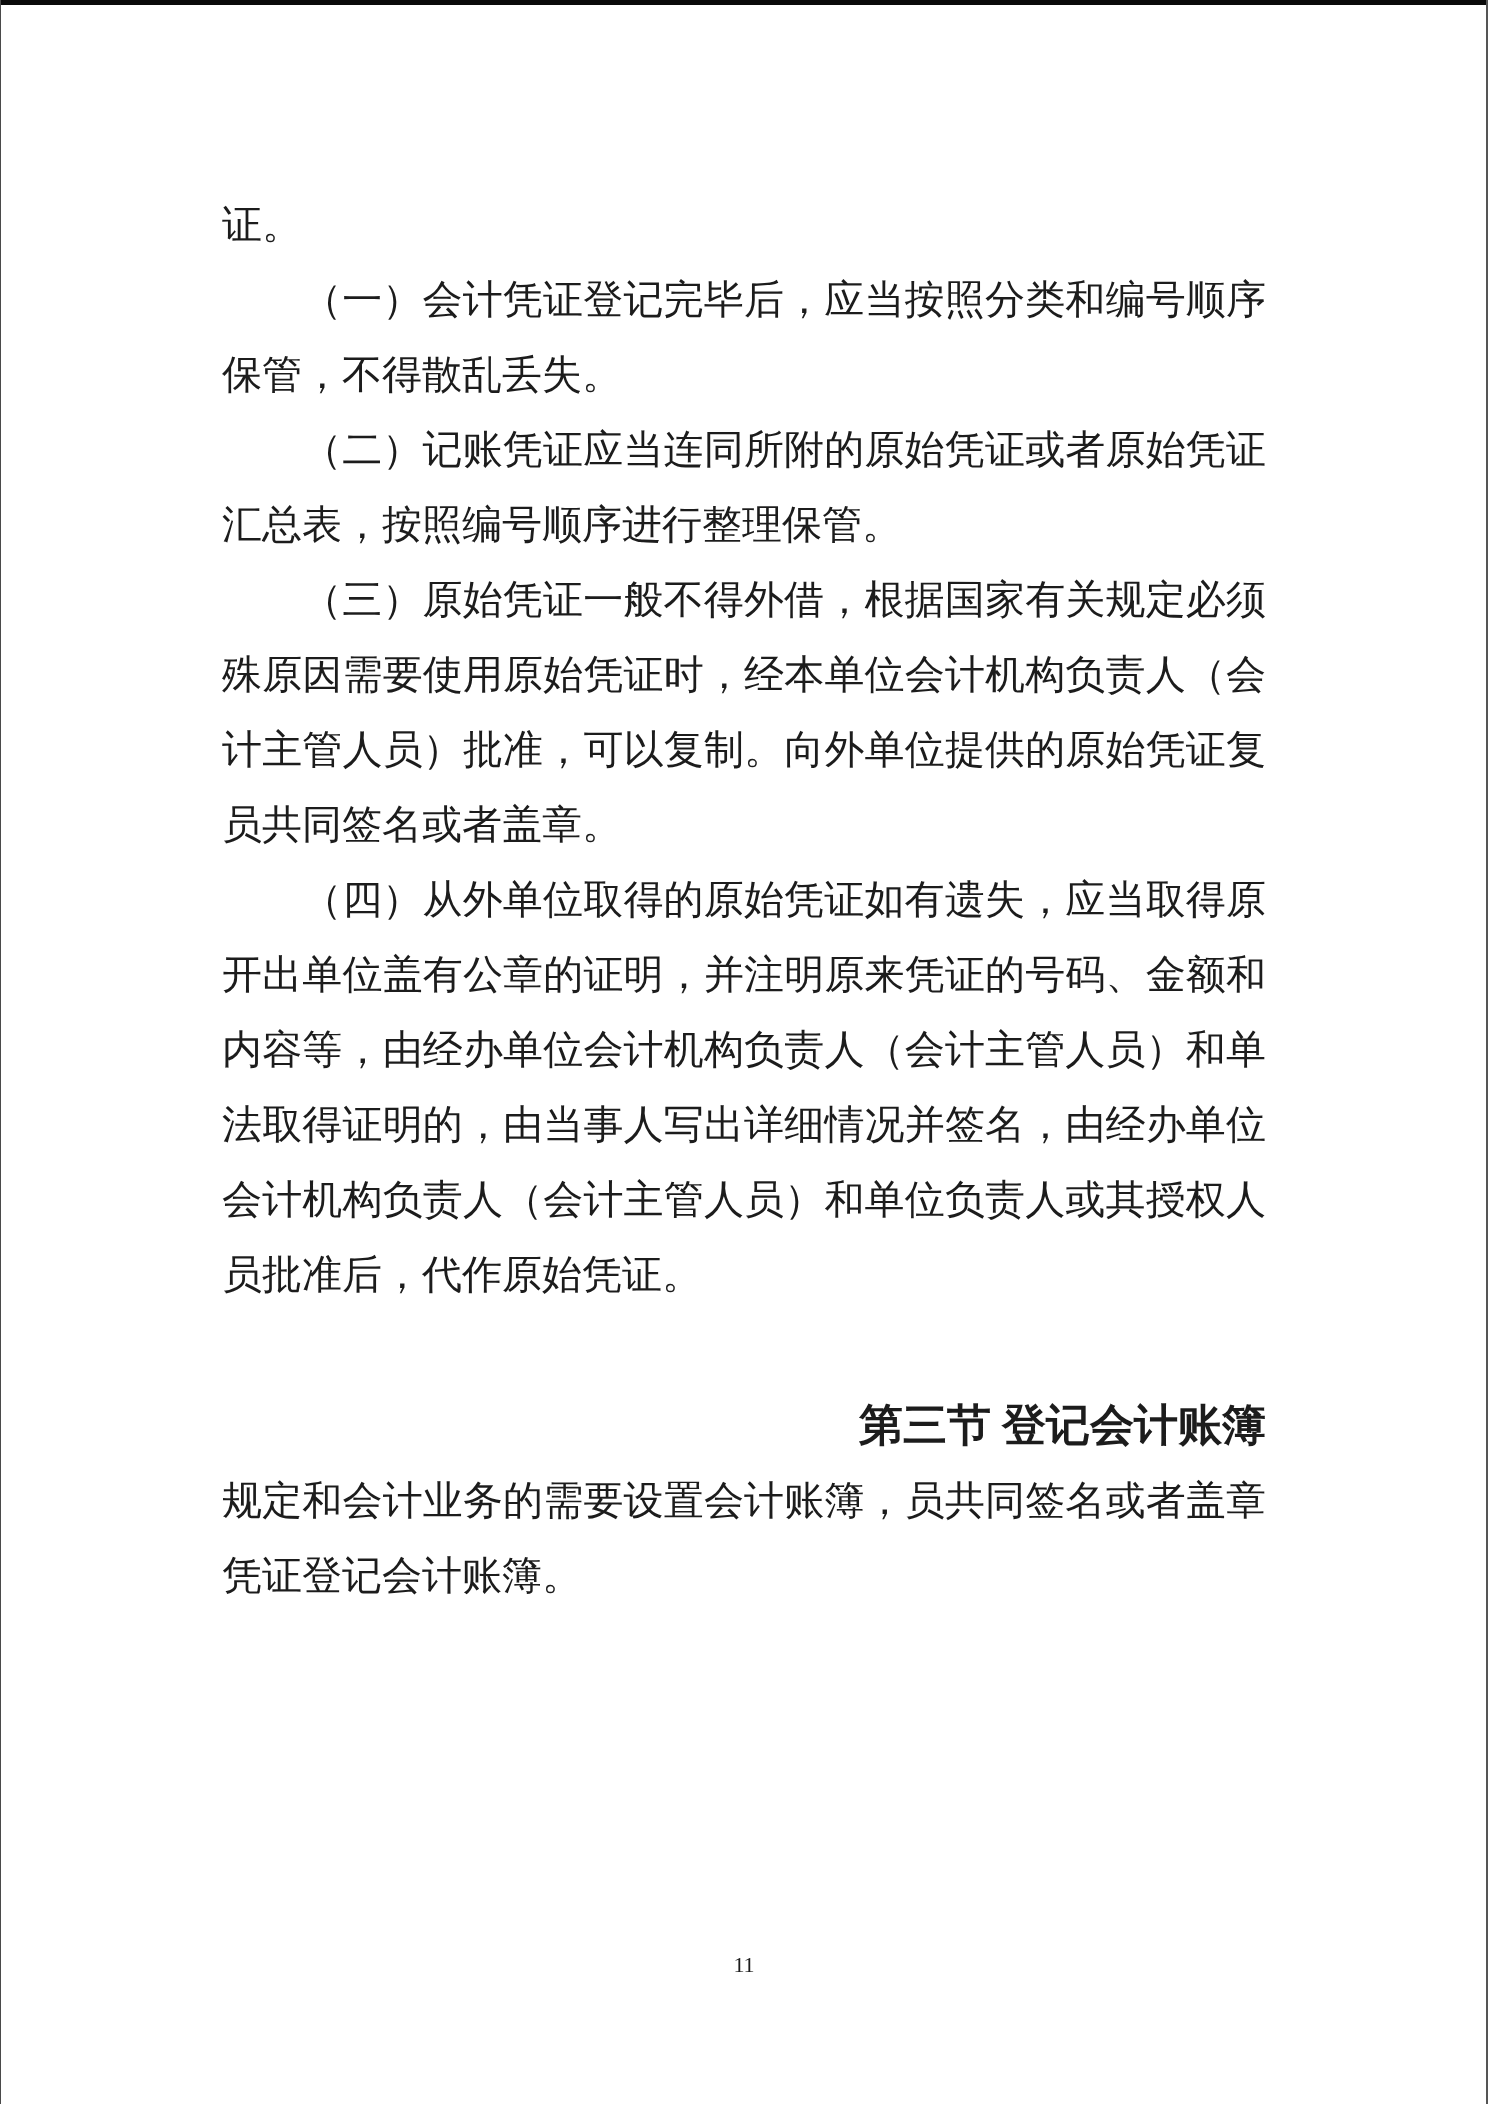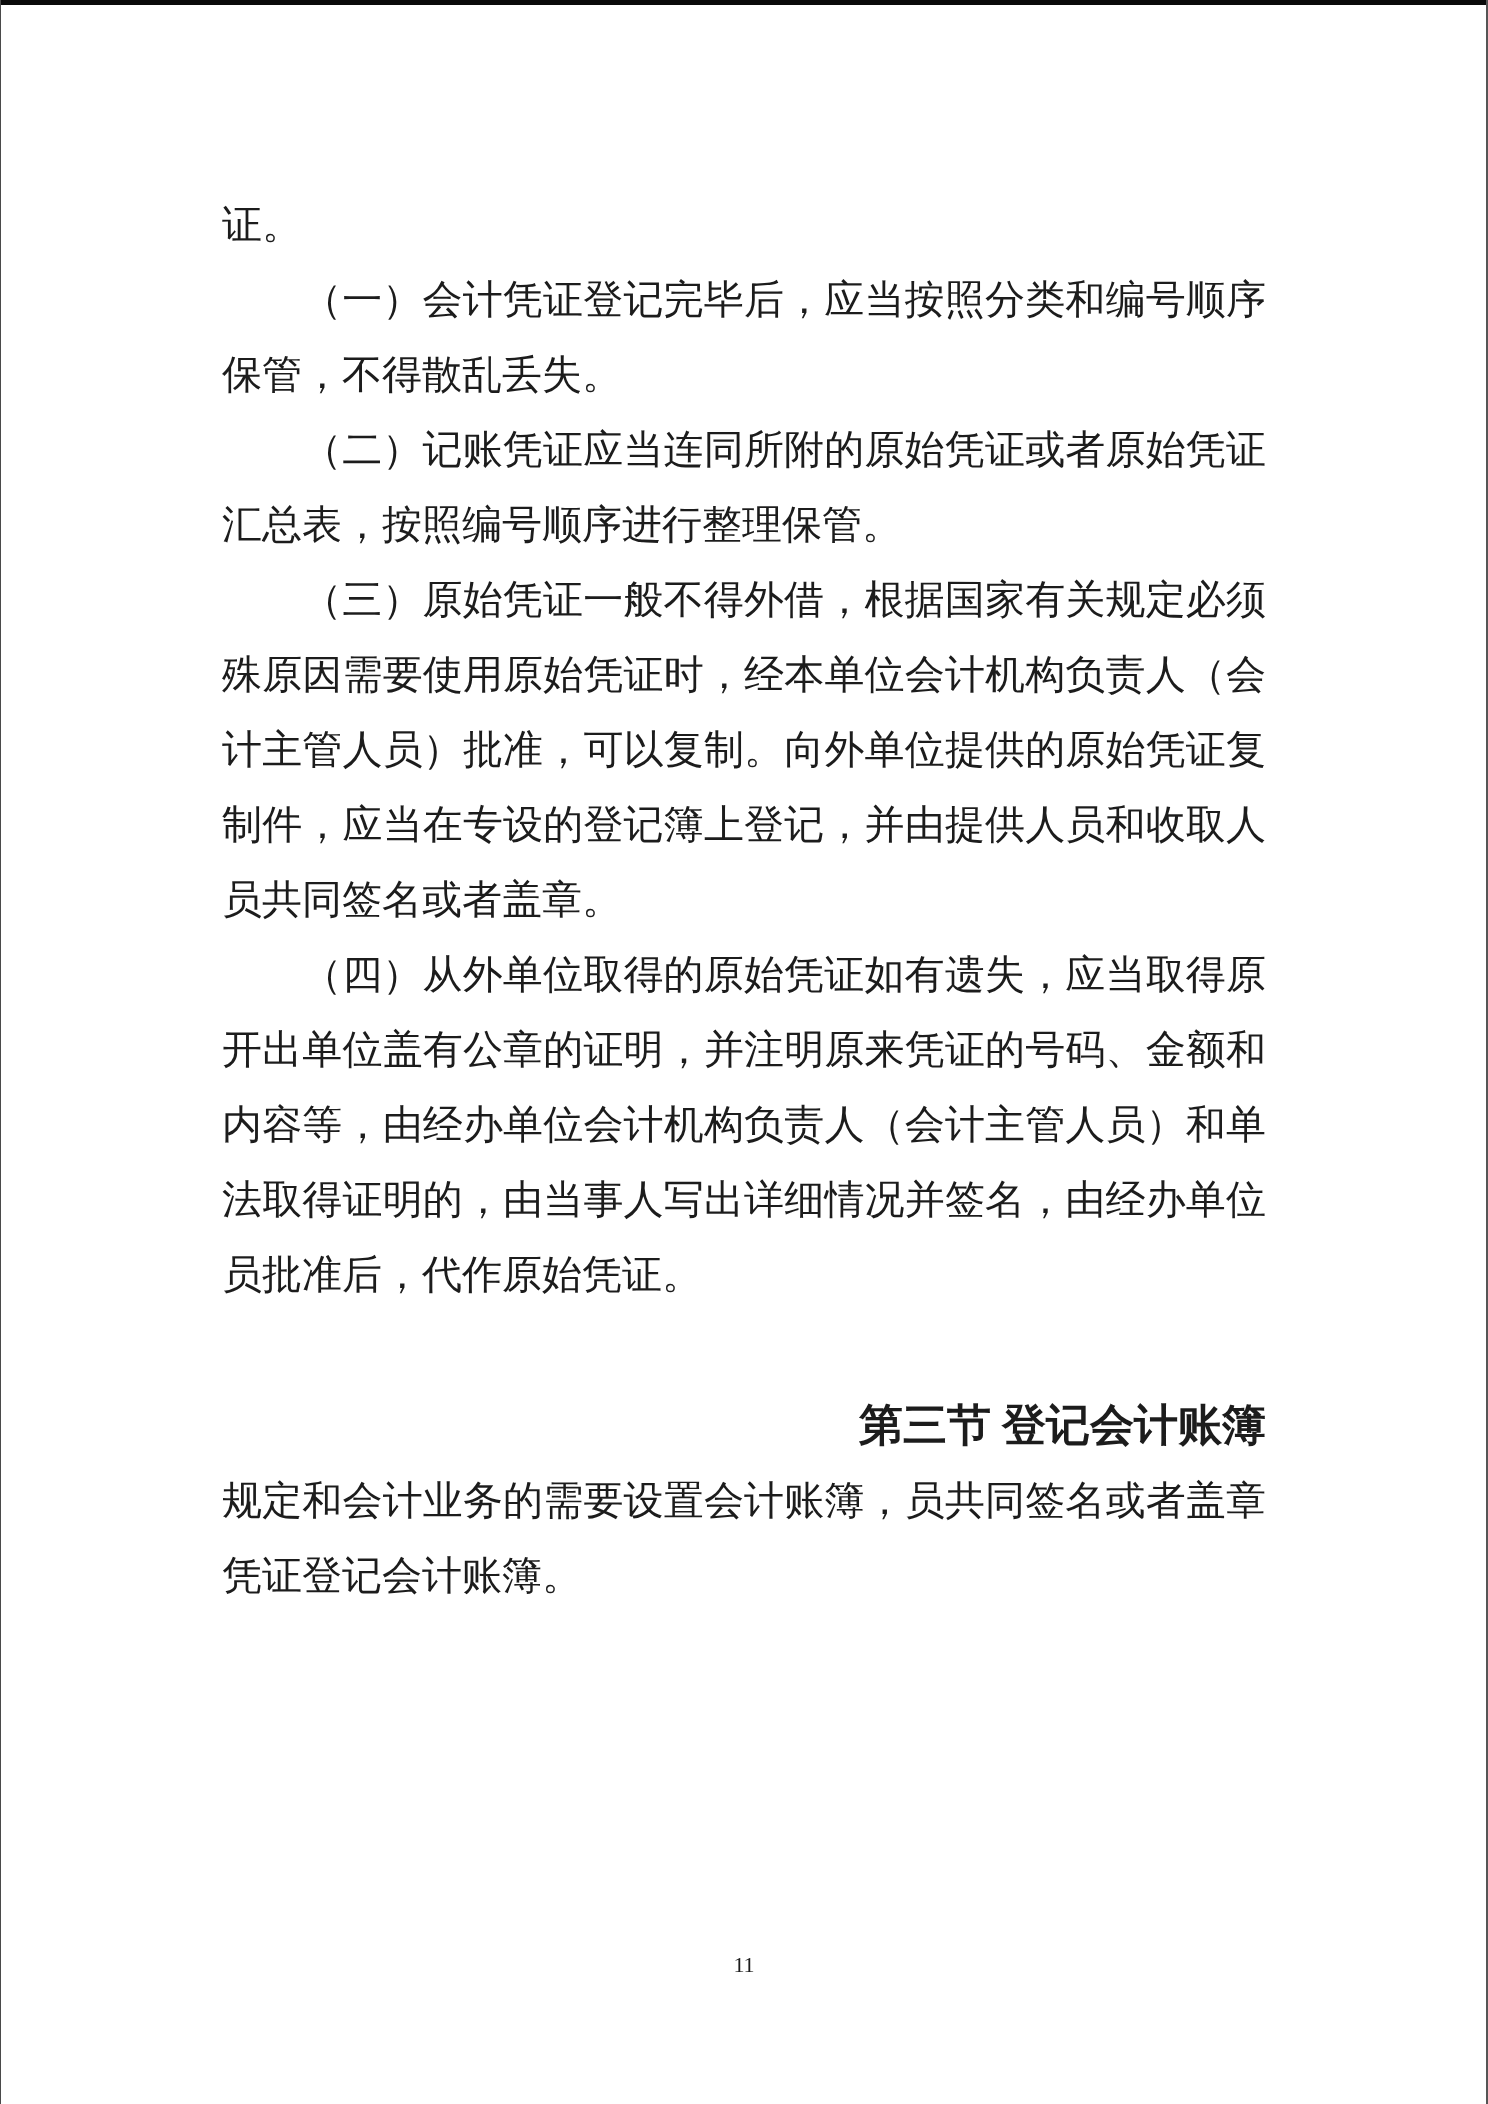--- a/index.html
+++ b/index.html
@@ -93,26 +93,26 @@
 
   <div class="text-block">
     <div class="ln">证。</div>
     <div class="ln full indent">（一）会计凭证登记完毕后，应当按照分类和编号顺序</div>
     <div class="ln">保管，不得散乱丢失。</div>
     <div class="ln full indent">（二）记账凭证应当连同所附的原始凭证或者原始凭证</div>
     <div class="ln">汇总表，按照编号顺序进行整理保管。</div>
     <div class="ln full indent">（三）原始凭证一般不得外借，根据国家有关规定必须</div>
     <div class="ln full">殊原因需要使用原始凭证时，经本单位会计机构负责人（会</div>
     <div class="ln full">计主管人员）批准，可以复制。向外单位提供的原始凭证复</div>
-    <div class="ln full">制件，应当在专设的登记簿上登记，并由提供人员和收取人</div>
     <div class="ln">员共同签名或者盖章。</div>
     <div class="ln full indent">（四）从外单位取得的原始凭证如有遗失，应当取得原</div>
     <div class="ln full">开出单位盖有公章的证明，并注明原来凭证的号码、金额和</div>
     <div class="ln full">内容等，由经办单位会计机构负责人（会计主管人员）和单</div>
     <div class="ln full">法取得证明的，由当事人写出详细情况并签名，由经办单位</div>
+    <div class="ln full">会计机构负责人（会计主管人员）和单位负责人或其授权人</div>
     <div class="ln">员批准后，代作原始凭证。</div>
 
     <div class="section-heading">第三节 登记会计账簿</div>
 
     <div class="ln full">规定和会计业务的需要设置会计账簿，员共同签名或者盖章</div>
     <div class="ln">凭证登记会计账簿。</div>
   </div>
 
   <div class="page-number">11</div>
 </div>

